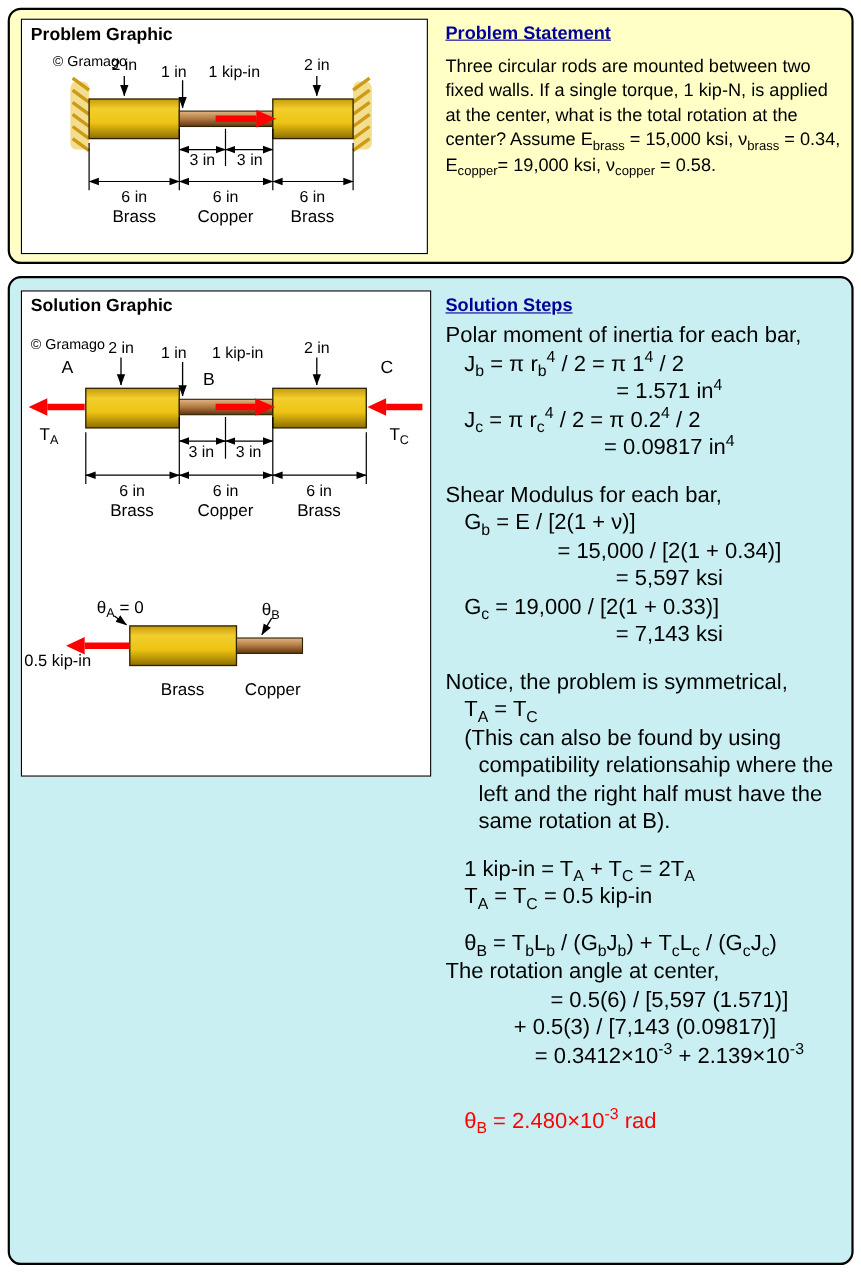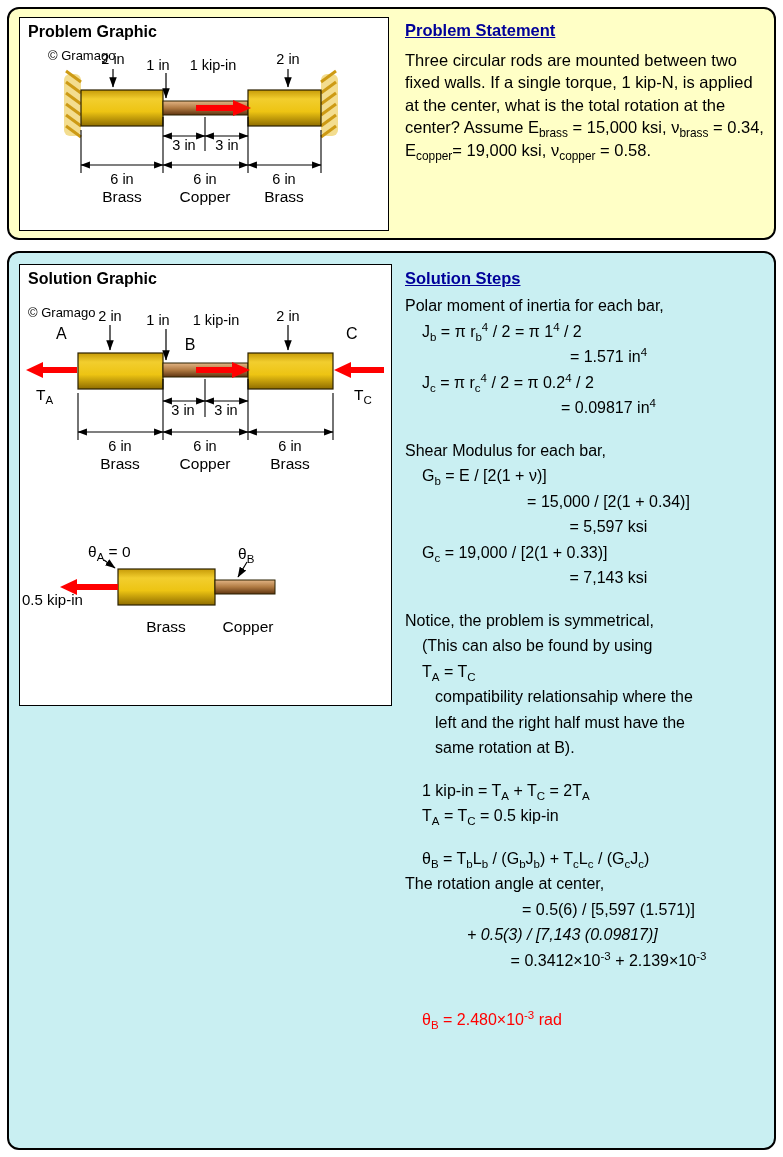--- a/index.html
+++ b/index.html
@@ -17,28 +17,28 @@
   .col-head{
     position:absolute;font-size:16.5px;font-weight:bold;color:#000099;
     text-decoration:underline;
   }
   #problem-statement-head{left:396px;top:12px;}
   #solution-steps-head{left:396px;top:16px;}
   #problem-statement-text{
     position:absolute;left:396px;top:40px;width:363px;
     font-size:16.5px;line-height:22.4px;
   }
-  #solution-steps{position:absolute;left:396px;top:40px;width:371px;font-size:16px;}
+  #solution-steps{position:absolute;left:396px;top:40px;width:371px;font-size:20px;}
   .sline{line-height:25.5px;white-space:nowrap;}
   .sline.red{color:#FF0000;}
   .ind-0{padding-left:0;}
   .ind-1{padding-left:17px;}
   .ind-15{padding-left:30px;}
   .ind-2{padding-left:36px;text-align:center;}
-  .ind-3{padding-left:62px;font-style:italic;}
+  .ind-3{padding-left:62px;}
   .sgap{height:17px;}
   .sgap.big{height:34px;}
   sub,sup{font-size:72%;line-height:0;}
   svg{display:block;}
   svg text{fill:#000;}
 </style>
 </head>
 <body>
 
 <div class="panel" id="panel-problem">
@@ -277,22 +277,22 @@
       <div class="sline ind-2"><span>= 0.09817 in</span><sup>4</sup></div>
       <div class="sgap"></div>
       <div class="sline ind-0"><span>Shear Modulus for each bar,</span></div>
       <div class="sline ind-1"><span>G</span><sub>b</sub><span> = E / [2(1 + ν)]</span></div>
       <div class="sline ind-2"><span>= 15,000 / [2(1 + 0.34)]</span></div>
       <div class="sline ind-2"><span>= 5,597 ksi</span></div>
       <div class="sline ind-1"><span>G</span><sub>c</sub><span> = 19,000 / [2(1 + 0.33)]</span></div>
       <div class="sline ind-2"><span>= 7,143 ksi</span></div>
       <div class="sgap"></div>
       <div class="sline ind-0"><span>Notice, the problem is symmetrical,</span></div>
+      <div class="sline ind-1"><span>T</span><sub>A</sub><span> = T</span><sub>C</sub></div>
       <div class="sline ind-1"><span>(This can also be found by using</span></div>
-      <div class="sline ind-1"><span>T</span><sub>A</sub><span> = T</span><sub>C</sub></div>
       <div class="sline ind-15"><span>compatibility relationsahip where the</span></div>
       <div class="sline ind-15"><span>left and the right half must have the</span></div>
       <div class="sline ind-15"><span>same rotation at B).</span></div>
       <div class="sgap"></div>
       <div class="sline ind-1"><span>1 kip-in = T</span><sub>A</sub><span> + T</span><sub>C</sub><span> = 2T</span><sub>A</sub></div>
       <div class="sline ind-1"><span>T</span><sub>A</sub><span> = T</span><sub>C</sub><span> = 0.5 kip-in</span></div>
       <div class="sgap"></div>
       <div class="sline ind-1"><span>θ</span><sub>B</sub><span> = T</span><sub>b</sub><span>L</span><sub>b</sub><span> / (G</span><sub>b</sub><span>J</span><sub>b</sub><span>) + T</span><sub>c</sub><span>L</span><sub>c</sub><span> / (G</span><sub>c</sub><span>J</span><sub>c</sub><span>)</span></div>
       <div class="sline ind-0"><span>The rotation angle at center,</span></div>
       <div class="sline ind-2"><span>= 0.5(6) / [5,597 (1.571)]</span></div>

